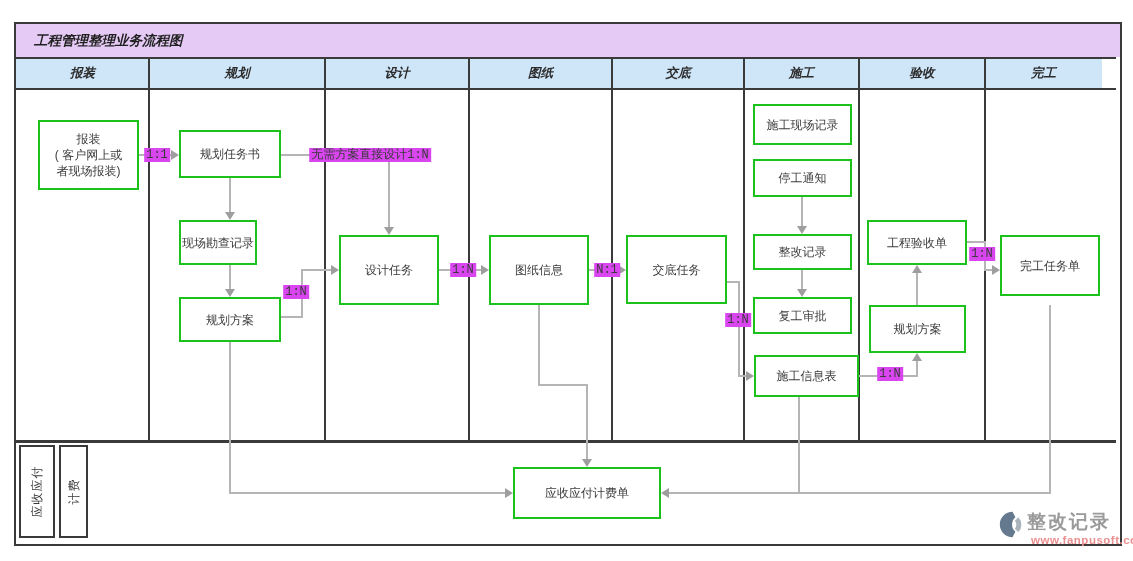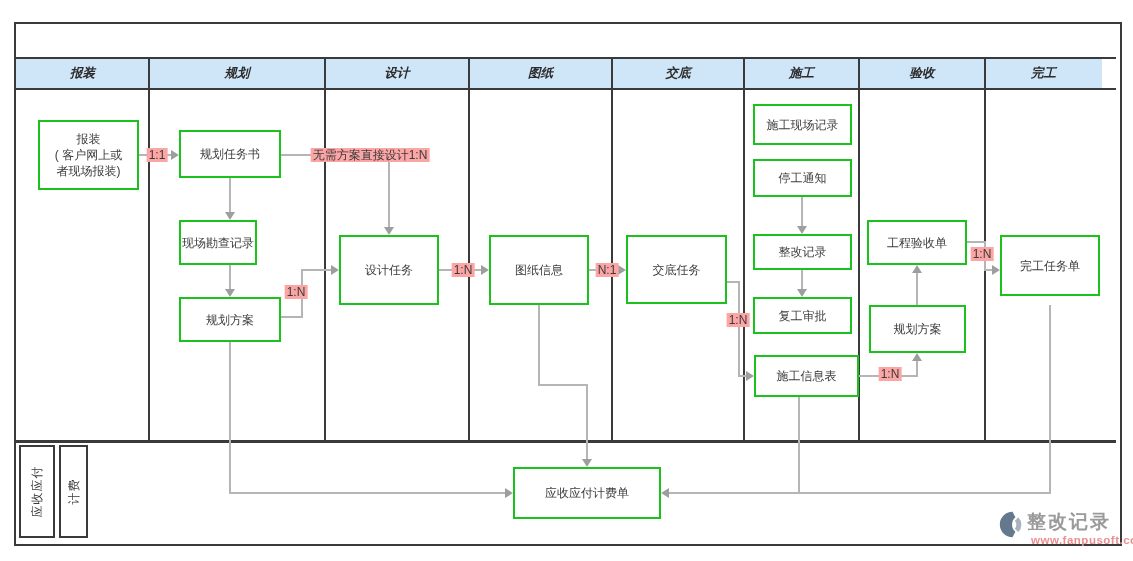--- a/index.html
+++ b/index.html
@@ -12,40 +12,41 @@
             font-size:13.5px;font-weight:bold;font-style:italic;color:#1f1f1f;z-index:0;}
   .hcell{position:absolute;top:35px;height:29px;background:#cfe5f8;z-index:0;
          display:flex;align-items:center;justify-content:center;
          font-size:12.5px;font-weight:bold;font-style:italic;color:#2b2b2b;}
   .rule{position:absolute;background:#3a3a3a;z-index:1;}
   .divider{position:absolute;top:35px;width:2px;height:384px;background:#3a3a3a;z-index:1;}
   .seg{position:absolute;background:#b5b5b5;z-index:2;}
   .node{position:absolute;border:2px solid #1cc21c;background:#fff;z-index:3;
         display:flex;align-items:center;justify-content:center;text-align:center;
         font-size:12px;line-height:16px;color:#3c3c3c;white-space:pre-line;box-sizing:border-box;}
-  .elabel{position:absolute;transform:translate(-50%,-50%);background:#fca5a5;padding:0 2px;
-          font-size:12px;color:#3a3a3a;line-height:14px;z-index:4;white-space:nowrap;}
+  .elabel{position:absolute;transform:translate(-50%,-50%);background:#d946ef;padding:0 2px;
+          font-size:12px;color:#3a3a3a;line-height:14px;z-index:4;white-space:nowrap;font-family:Liberation Mono, monospace;}
   .arr{position:absolute;width:0;height:0;border:5px solid transparent;z-index:2;}
   .arr.right{border-left:8px solid #9e9e9e;border-right:none;}
   .arr.left{border-right:8px solid #9e9e9e;border-left:none;}
   .arr.down{border-top:8px solid #9e9e9e;border-bottom:none;}
   .arr.up{border-bottom:8px solid #9e9e9e;border-top:none;}
   .vcell{position:absolute;border:2px solid #3a3a3a;background:#fff;z-index:3;box-sizing:border-box;
          display:flex;align-items:center;justify-content:center;}
   .vcell span{transform:rotate(-90deg);white-space:nowrap;font-size:12px;color:#3a3a3a;letter-spacing:1px;}
   .logo{position:absolute;left:998px;top:506px;width:132px;height:50px;z-index:10;}
   .logo-icon{position:absolute;left:0;top:4px;}
   .logo-name{position:absolute;left:29px;top:3px;font-size:19px;font-weight:bold;color:#9a9a9a;letter-spacing:2px;}
   .logo-url{position:absolute;left:33px;top:28px;font-size:11.5px;font-weight:bold;color:#ea8f8f;letter-spacing:0.5px;}
 </style>
 </head>
 <body>
 
 <div class="page">
   <div class="frame" id="frame">
+    <div class="titlebar">工程管理整理业务流程图</div>
     <div class="rule" style="left:0;top:33px;width:1100px;height:2px;"></div>
     <div id="headers">
         <div class="hcell" style="left: 0px; width: 133px;">报装</div>
         <div class="hcell" style="left: 133px; width: 176px;">规划</div>
         <div class="hcell" style="left: 309px; width: 144px;">设计</div>
         <div class="hcell" style="left: 453px; width: 143px;">图纸</div>
         <div class="hcell" style="left: 596px; width: 132px;">交底</div>
         <div class="hcell" style="left: 728px; width: 115px; font-style: italic;">施工</div>
         <div class="hcell" style="left: 843px; width: 126px;">验收</div>
         <div class="hcell" style="left: 969px; width: 117px;">完工</div>

